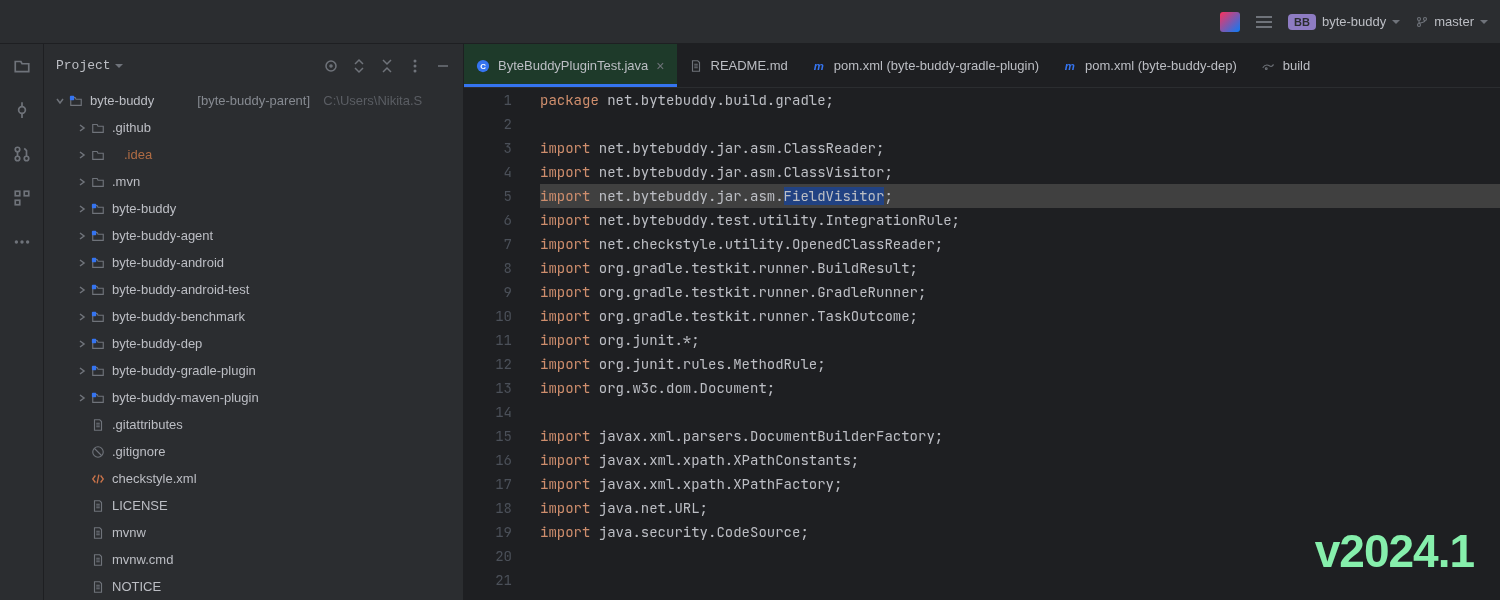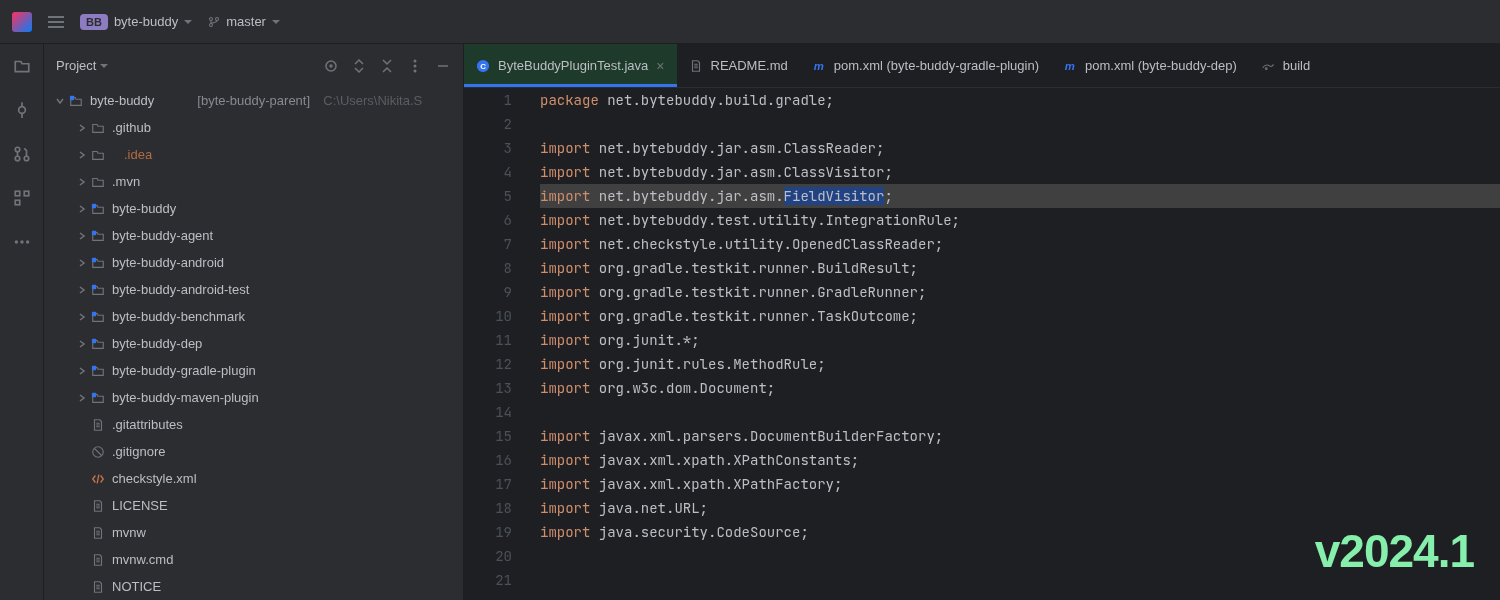--- a/index.html
+++ b/index.html
@@ -14,20 +14,21 @@
   position: relative;
 }
 .titlebar {
   height: 44px;
   display: flex;
   align-items: center;
   padding: 0 12px;
   gap: 16px;
   background: #2b2d30;
   border-bottom: 1px solid #1e1f22;
+  justify-content: flex-end;
 }
 .app-icon {
   width: 20px;
   height: 20px;
   background: linear-gradient(135deg, #fe315d 0%, #087cfa 100%);
   border-radius: 3px;
   position: relative;
 }
 .hamburger {
   display: flex;
@@ -95,20 +96,21 @@
   border-right: 1px solid #1e1f22;
   display: flex;
   flex-direction: column;
 }
 .panel-header {
   height: 44px;
   display: flex;
   align-items: center;
   padding: 0 12px;
   gap: 4px;
+  font-family: Liberation Mono, monospace;
 }
 .panel-title {
   font-weight: 500;
   flex: 1;
   display: flex;
   align-items: center;
   gap: 4px;
 }
 .panel-actions {
   display: flex;

